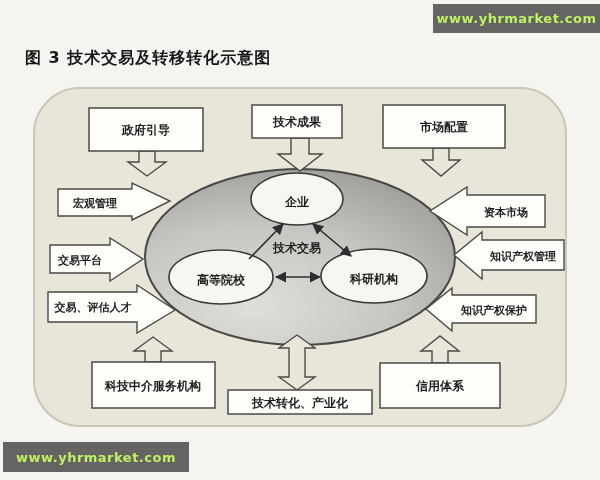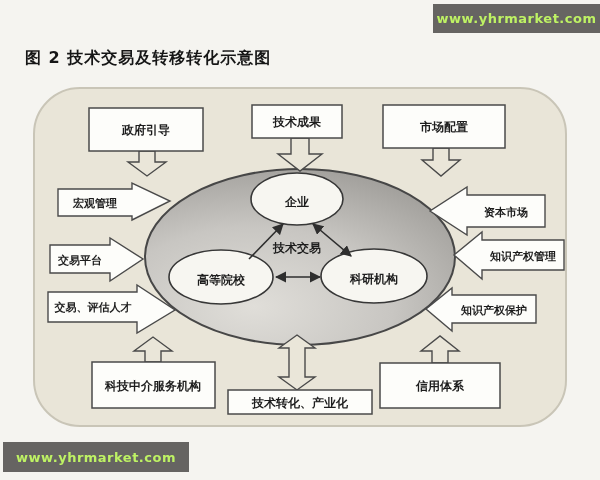--- a/index.html
+++ b/index.html
@@ -95,15 +95,15 @@
   <text class="lbl s12" x="153" y="386" text-anchor="middle" dominant-baseline="central">科技中介服务机构</text>
   <text class="lbl s12" x="300" y="403" text-anchor="middle" dominant-baseline="central">技术转化、产业化</text>
   <text class="lbl s12" x="440" y="386" text-anchor="middle" dominant-baseline="central">信用体系</text>
 
   <text class="lbl s12" x="297" y="202" text-anchor="middle" dominant-baseline="central">企业</text>
   <text class="lbl s12" x="221" y="280" text-anchor="middle" dominant-baseline="central">高等院校</text>
   <text class="lbl s12" x="374" y="279" text-anchor="middle" dominant-baseline="central">科研机构</text>
   <text class="lbl s12" x="297" y="248" text-anchor="middle" dominant-baseline="central">技术交易</text>
 </svg>
 
-<div class="fig-title">图 2  技术交易及转移转化示意图</div>
+<div class="fig-title">图 3  技术交易及转移转化示意图</div>
 <div class="watermark wm-top">www.yhrmarket.com</div>
 <div class="watermark wm-bottom">www.yhrmarket.com</div>
 
 </body></html>

